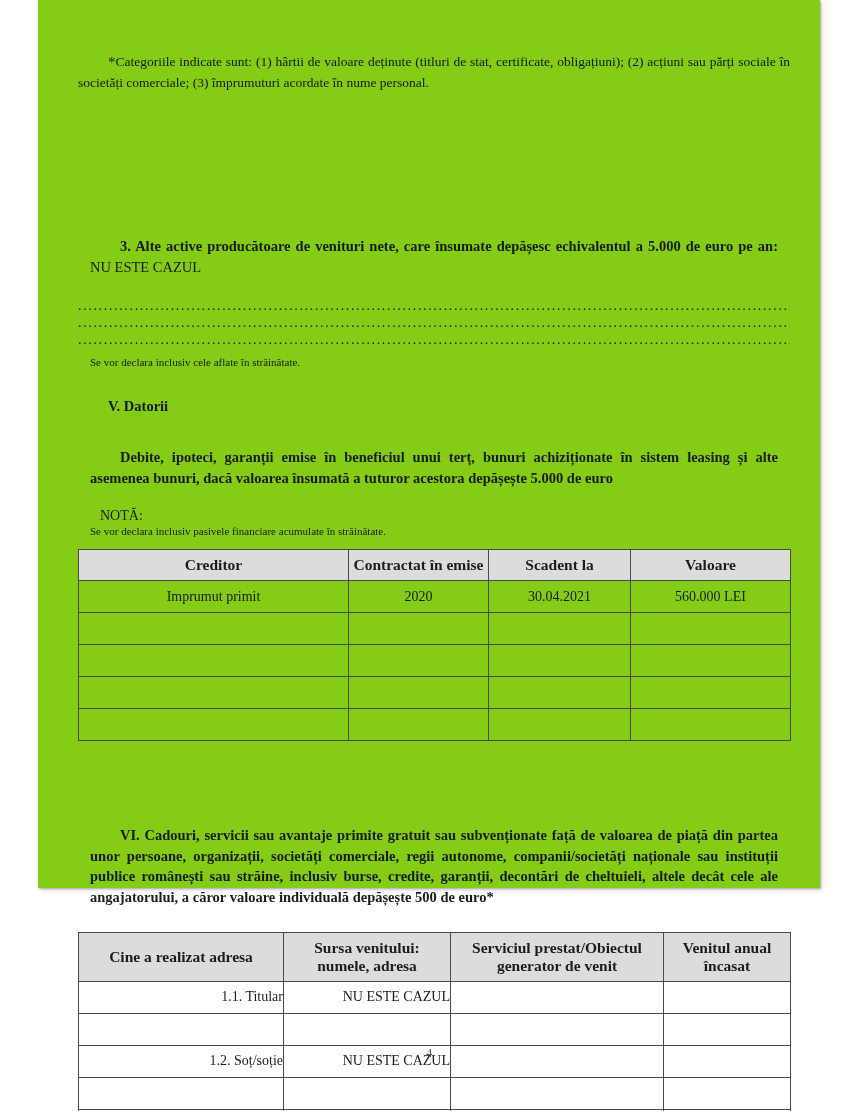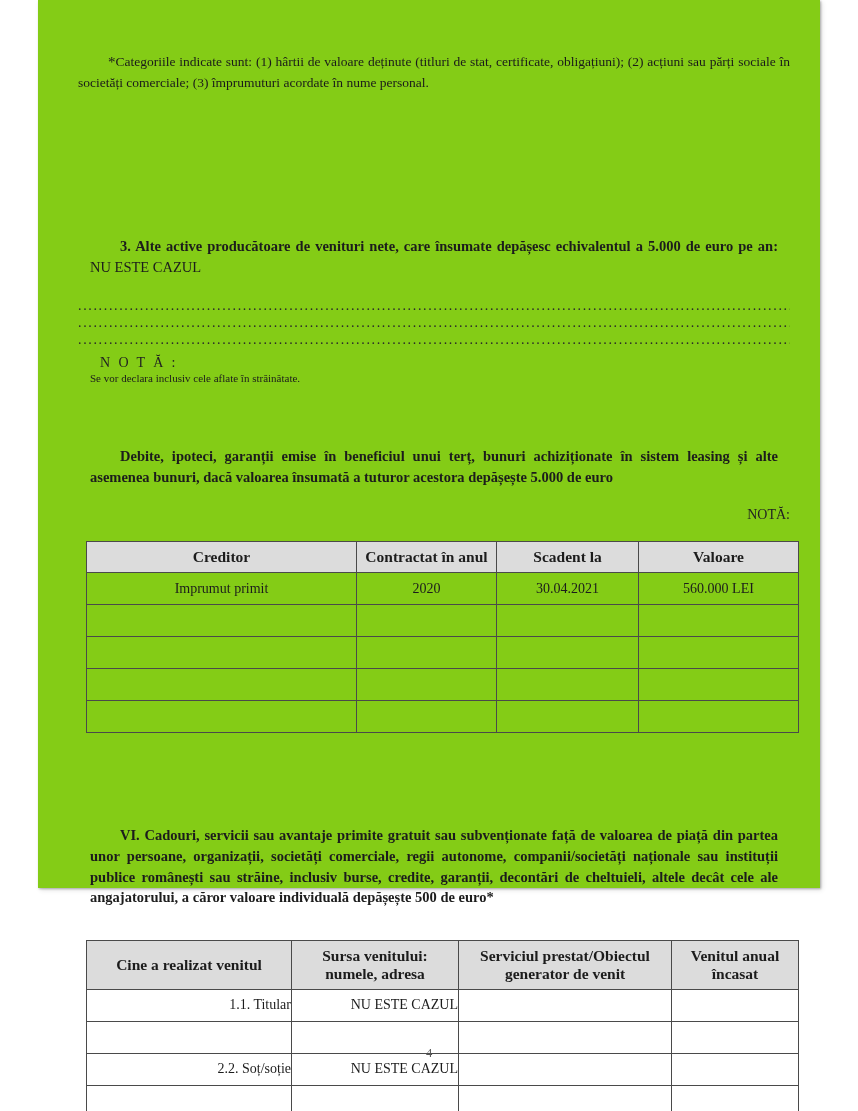--- a/index.html
+++ b/index.html
@@ -68,41 +68,40 @@
   .nota-sp {
     font-size: 14px;
     letter-spacing: 2.4px;
     margin-left: 22px;
     color: #222;
   }
   .nota-plain {
     font-size: 14px;
     margin-left: 22px;
     color: #222;
-    text-align: right;
   }
   .nota-body {
     font-size: 11px;
     margin-left: 12px;
     color: #1c1c1c;
     line-height: 1.35;
   }
 
   .heading-sub {
     font-size: 14.5px;
     font-weight: bold;
     margin-left: 30px;
   }
 
   
   table.doc-table {
     border-collapse: collapse;
     width: 712px;
     table-layout: fixed;
-    margin: 8px;
+    margin: 0;
   }
   table.doc-table td, table.doc-table th {
     border: 1px solid #4a4a4a;
     padding: 0;
     vertical-align: middle;
     text-align: center;
     font-weight: normal;
     font-size: 14.5px;
     color: #1c1c1c;
   }
@@ -142,45 +141,46 @@
     <div class="spacer-1"></div>
 
     <p class="para bold indent"><span>3. Alte active producătoare de venituri nete, care însumate depășesc echivalentul a 5.000 de euro pe an:</span> <span style="font-weight:normal">NU ESTE CAZUL</span></p>
 
     <div style="height:9px;"></div>
     <div class="dotline">......................................................................................................................................................</div>
     <div class="dotline">......................................................................................................................................................</div>
     <div class="dotline">......................................................................................................................................................</div>
 
     <div style="height:6px;"></div>
-    <div class="nota-sp">N O T Ă :</div>
     <div class="nota-body">Se vor declara inclusiv cele aflate în străinătate.</div>
 
     <div style="height:28px;"></div>
 
+    <div class="heading-sub">V. Datorii</div>
 
     <div style="height:20px;"></div>
     <p class="para bold indent">Debite, ipoteci, garanții emise în beneficiul unui terț, bunuri achiziționate în sistem leasing și alte asemenea bunuri, dacă valoarea însumată a tuturor acestora depășește 5.000 de euro</p>
 
     <div style="height:8px;"></div>
     <div class="nota-plain">NOTĂ:</div>
+    <div class="nota-body">Se vor declara inclusiv pasivele financiare acumulate în străinătate.</div>
 
     <div style="height:10px;"></div>
 
     <table class="doc-table t1">
       <colgroup>
         <col style="width:270px">
         <col style="width:140px">
         <col style="width:142px">
         <col style="width:160px">
       </colgroup>
       <thead>
         <tr>
           <th>Creditor</th>
-          <th>Contractat în anul</th>
+          <th>Contractat în emise</th>
           <th>Scadent la</th>
           <th>Valoare</th>
         </tr>
       </thead>
       <tbody>
         <tr>
           <td>Imprumut primit</td>
           <td>2020</td>
           <td>30.04.2021</td>
           <td>560.000 LEI</td>
@@ -220,41 +220,41 @@
 
     <table class="doc-table t2">
       <colgroup>
         <col style="width:205px">
         <col style="width:167px">
         <col style="width:213px">
         <col style="width:127px">
       </colgroup>
       <thead>
         <tr>
-          <th><span>Cine a realizat venitul</span></th>
+          <th><span>Cine a realizat adresa</span></th>
           <th><span>Sursa venitului:</span><br><span>numele, adresa</span></th>
           <th><span>Serviciul prestat/Obiectul</span><br><span>generator de venit</span></th>
           <th><span>Venitul anual</span><br><span>încasat</span></th>
         </tr>
       </thead>
       <tbody>
         <tr>
           <td>1.1. Titular</td>
           <td>NU ESTE CAZUL</td>
           <td></td>
           <td></td>
         </tr>
         <tr>
           <td></td>
           <td></td>
           <td></td>
           <td></td>
         </tr>
         <tr>
-          <td>2.2. Soț/soție</td>
+          <td>1.2. Soț/soție</td>
           <td>NU ESTE CAZUL</td>
           <td></td>
           <td></td>
         </tr>
         <tr>
           <td></td>
           <td></td>
           <td></td>
           <td></td>
         </tr>

